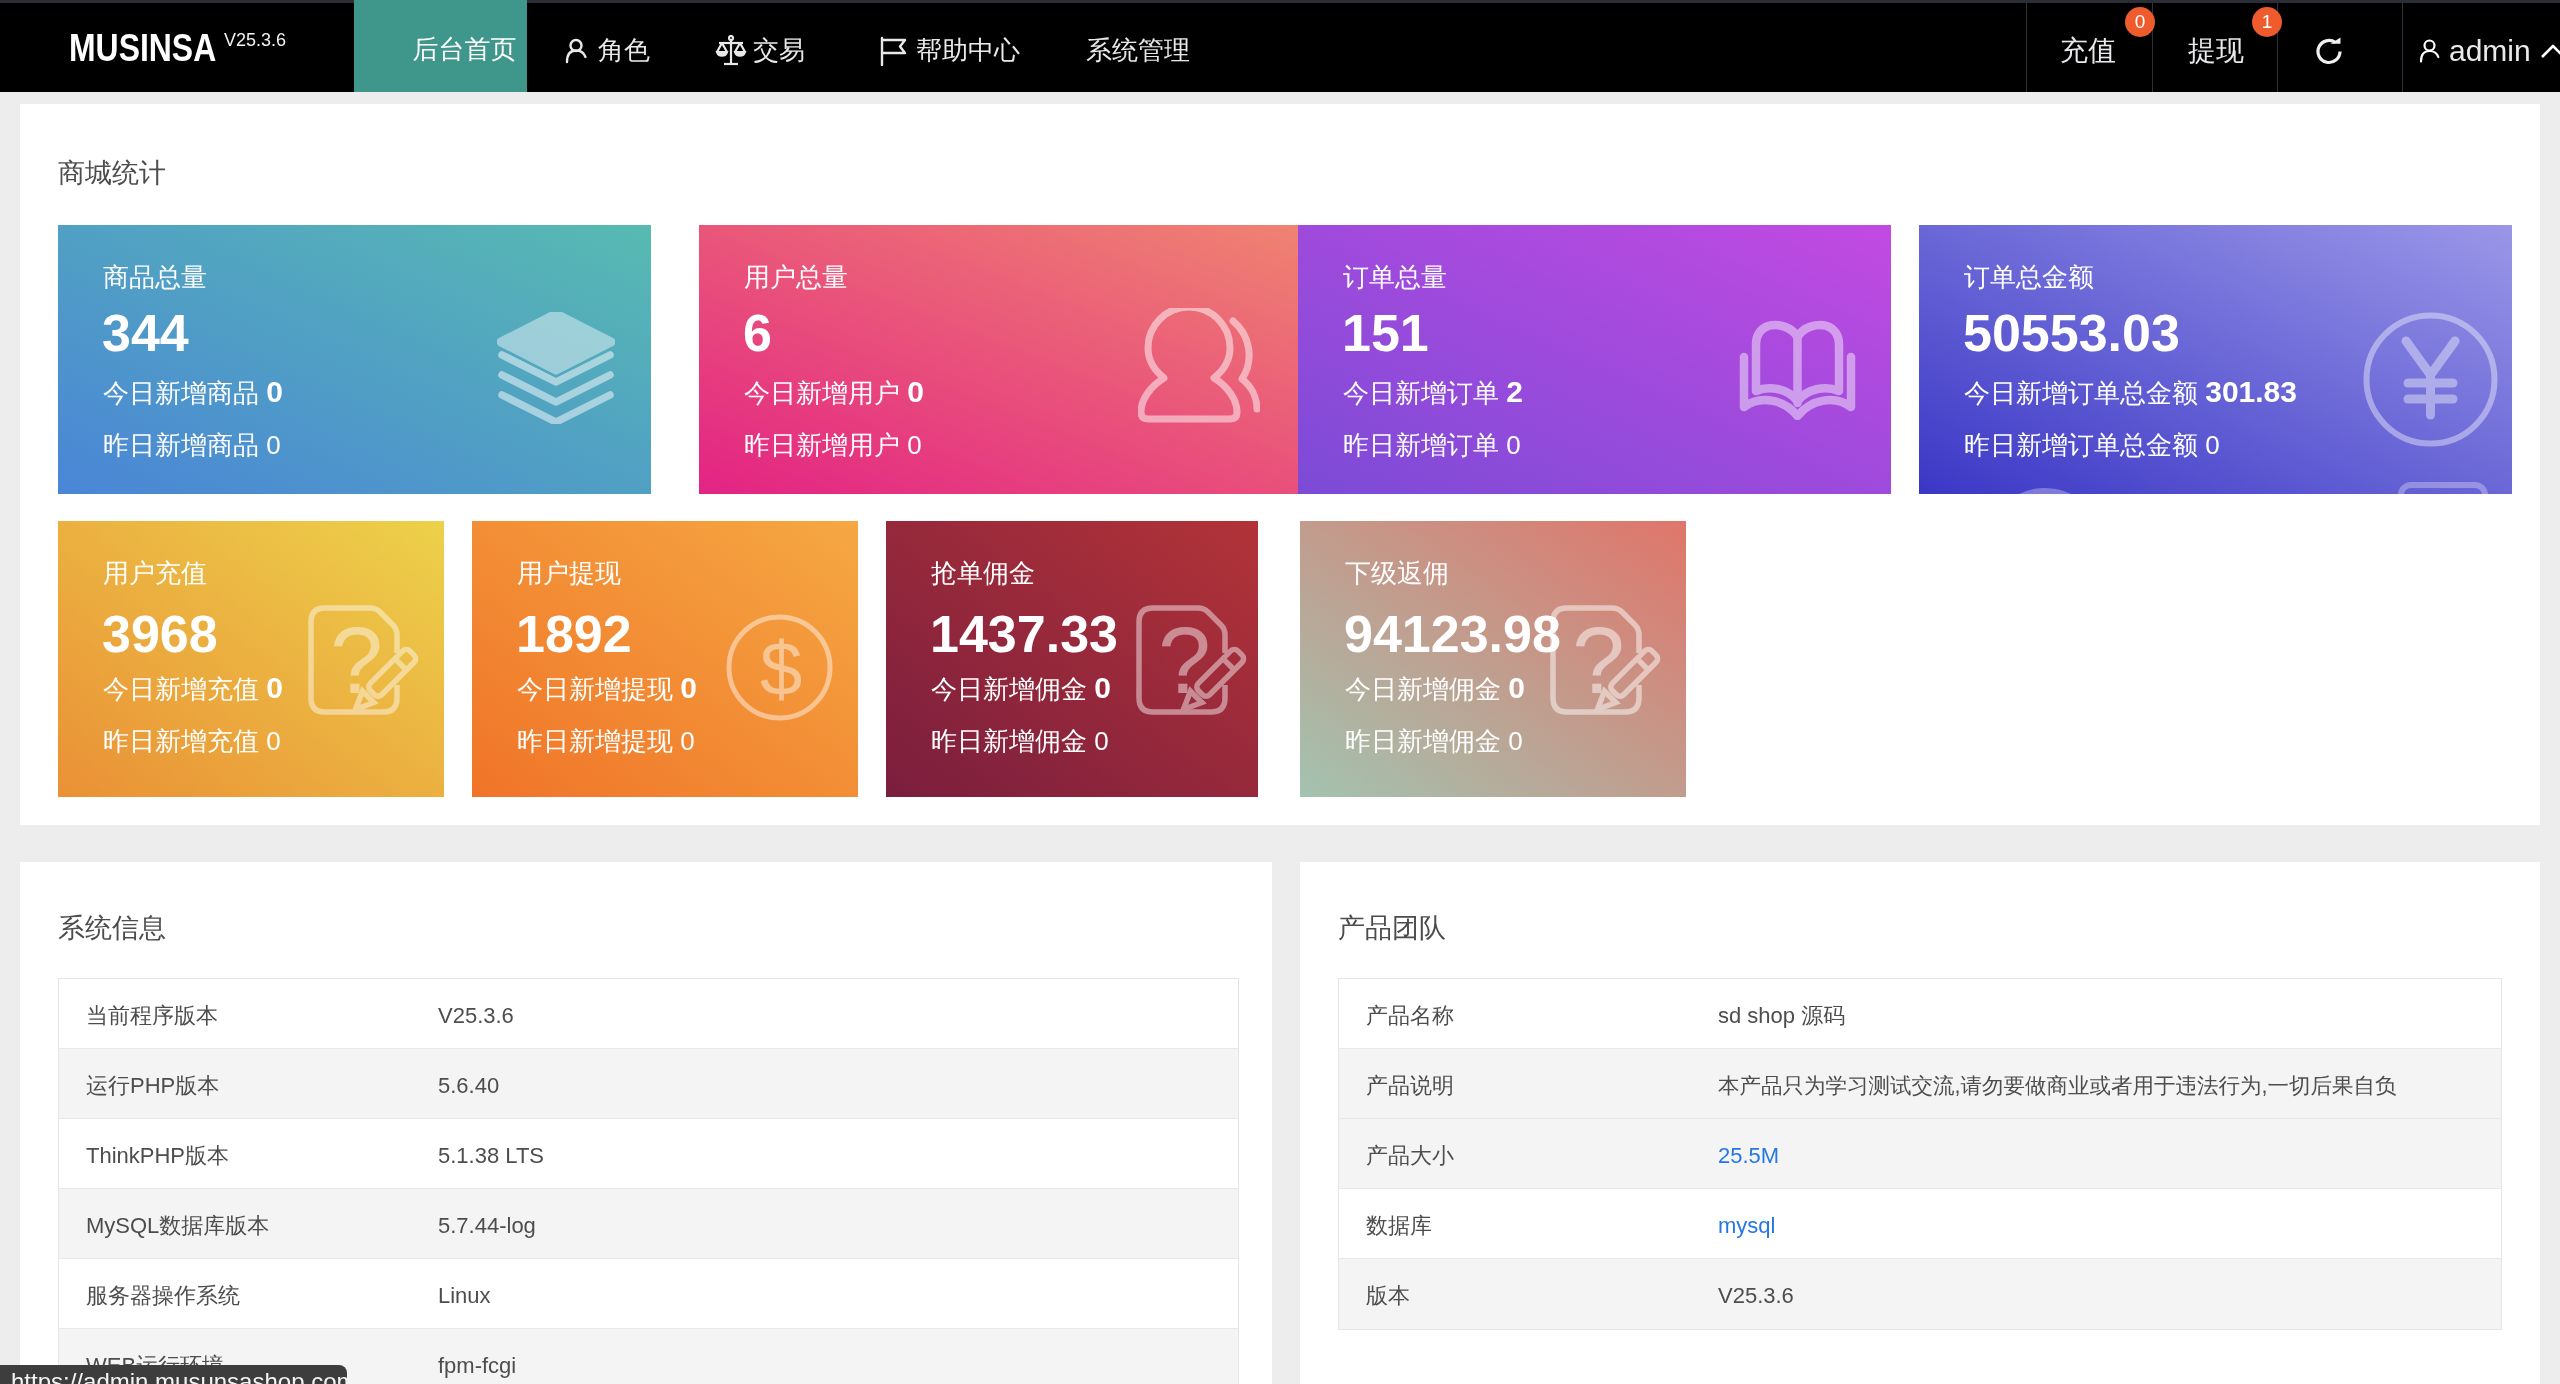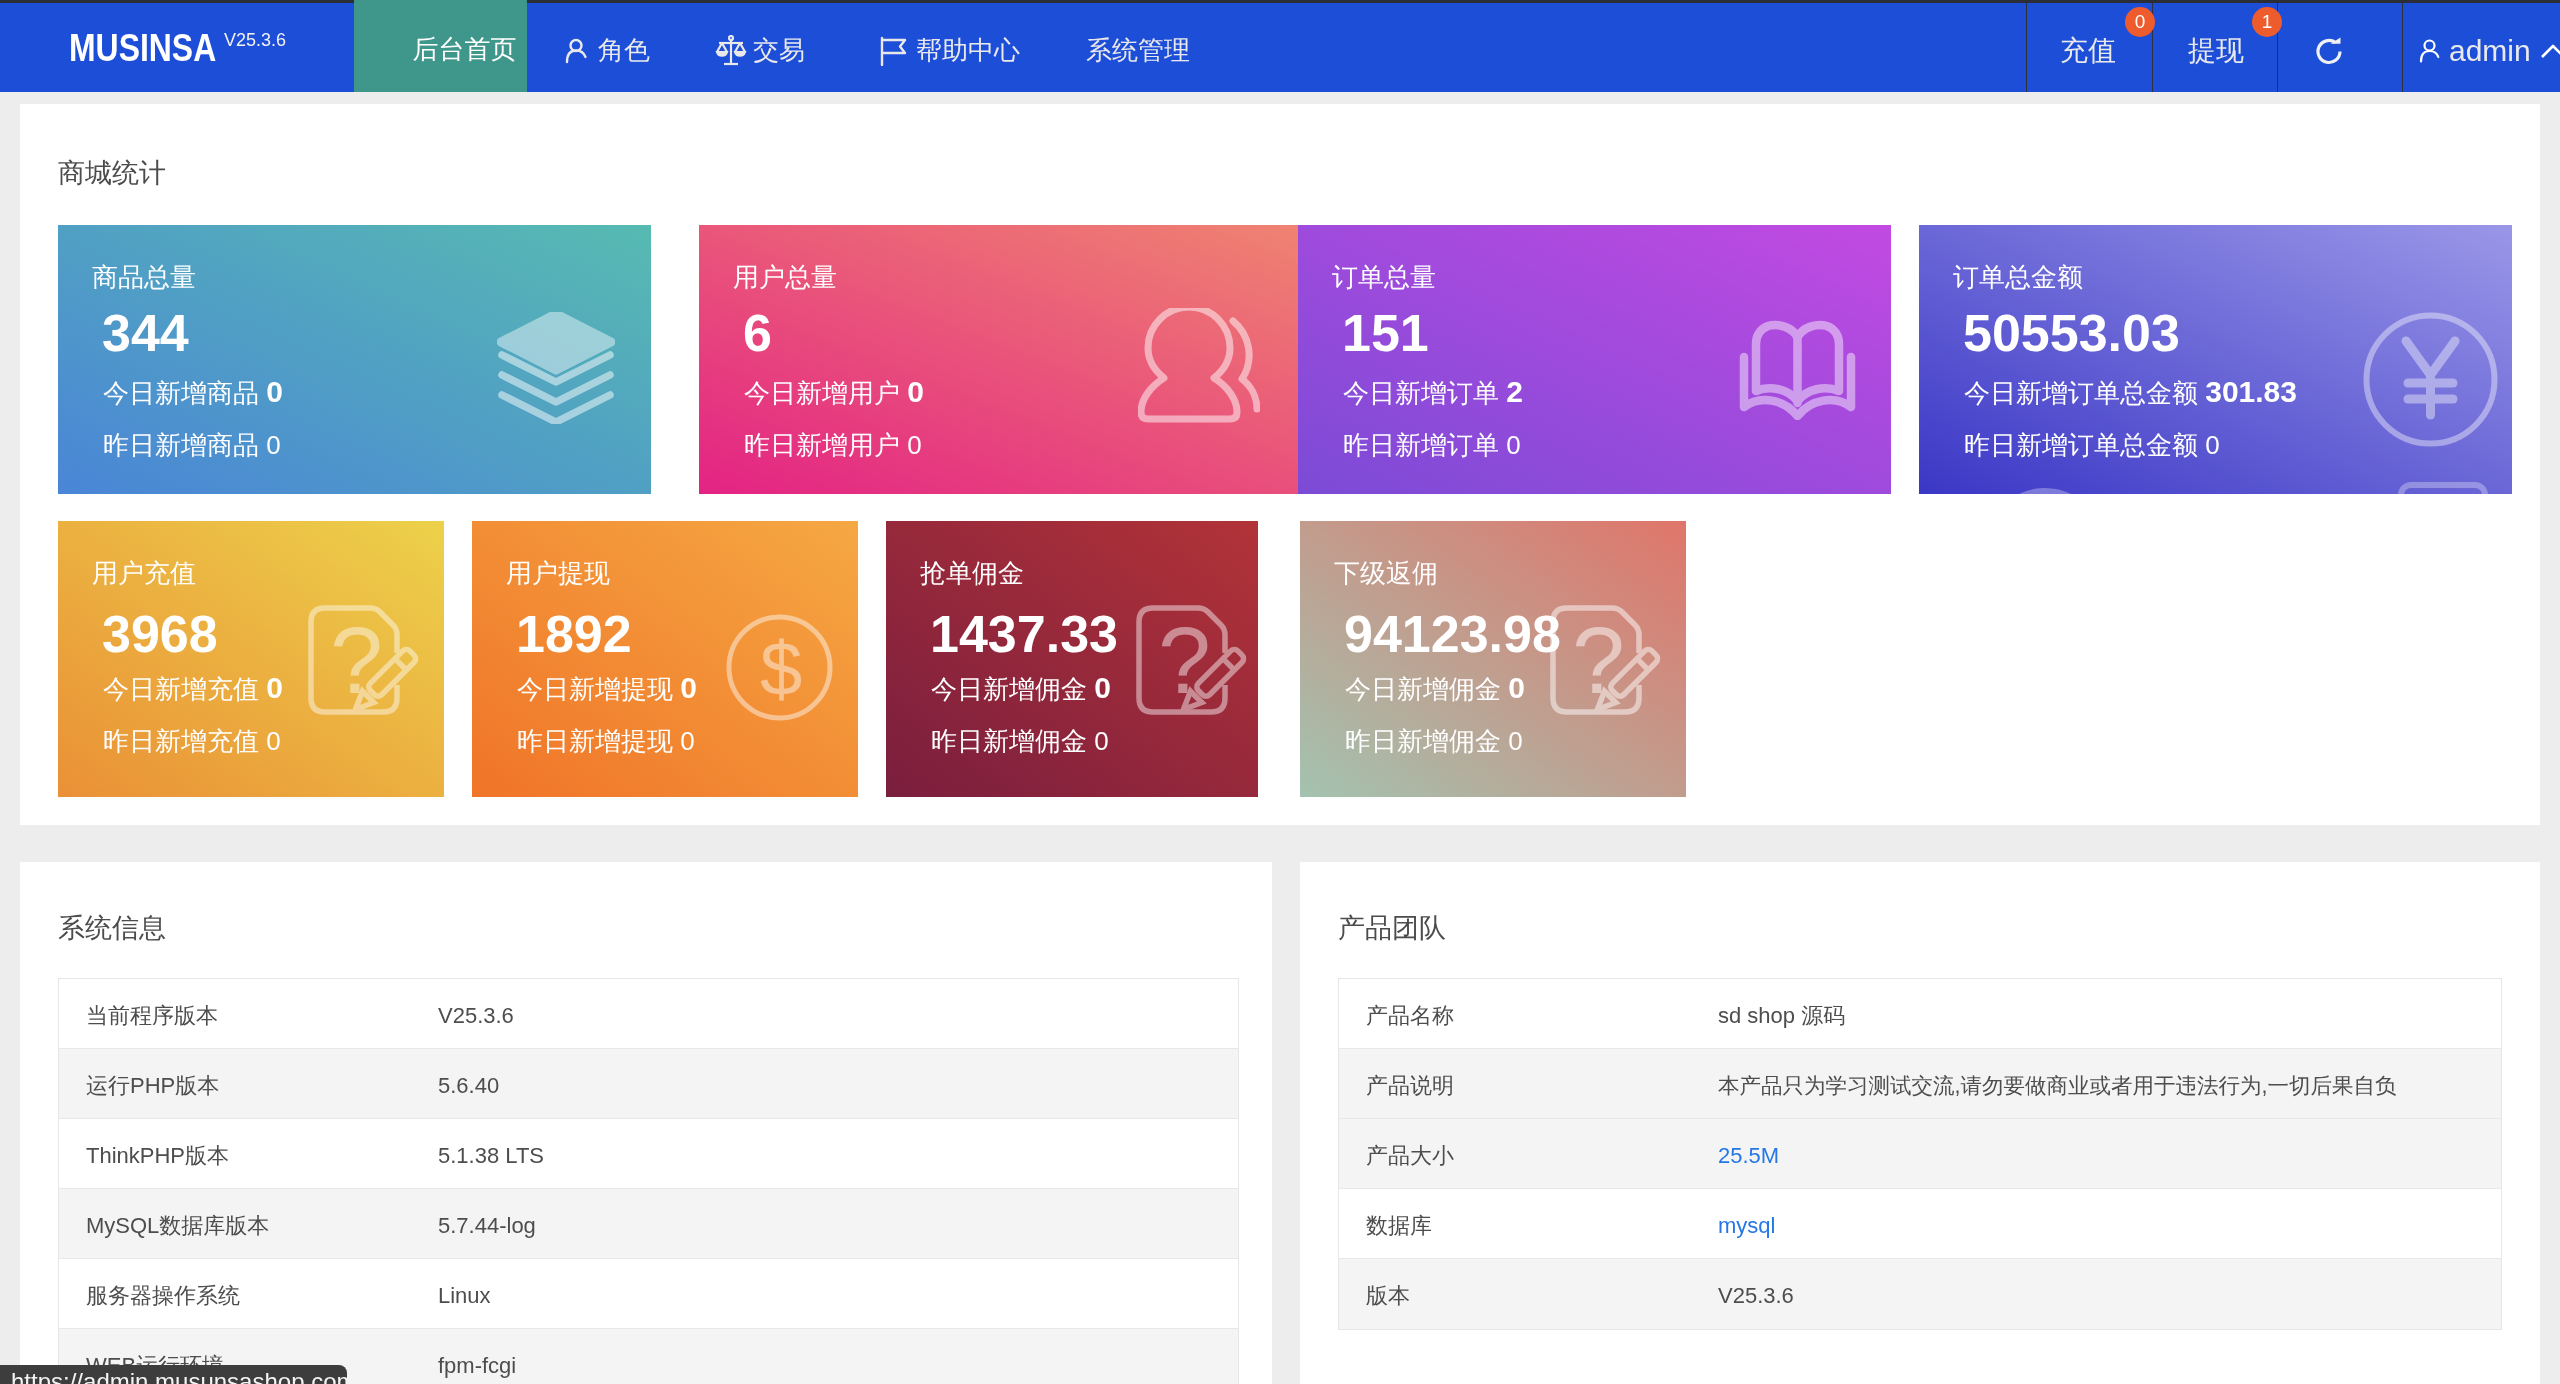--- a/index.html
+++ b/index.html
@@ -1,36 +1,36 @@
 <!DOCTYPE html>
 <html><head>
 <meta charset="utf-8">
 <style>
 * { margin:0; padding:0; box-sizing:border-box; }
 html,body { width:2560px; height:1384px; overflow:hidden; }
 body { position:relative; font-family:"Liberation Sans",sans-serif; background:#ededee; }
 
 
-#hdr { position:absolute; left:0; top:0; width:2560px; height:92px; background:#1d4ed8; border-top:3px solid #2b2e37; }
+#hdr { position:absolute; left:0; top:0; width:2560px; height:92px; background:#000000; border-top:3px solid #2b2e37; }
 #logo { position:absolute; left:69px; top:26px; font-size:38px; line-height:38px; font-weight:bold; color:#fff; transform:scaleX(0.84); transform-origin:0 0; }
 #ver { position:absolute; left:224px; top:28px; font-size:18px; line-height:18px; color:#f2f2f2; }
 .navtab { position:absolute; top:0; height:92px; line-height:99px; text-align:center; color:#ebebee; font-size:26px; }
 #tab-active { left:354px; width:173px; background:#3f968a; color:#fff;padding-left:48px; }
 .nitem { position:absolute; top:0; height:92px; padding-top:9px; display:flex; align-items:center; color:#e9e9ec; font-size:26px; }
 .nitem svg { margin-right:5px; }
 .vsep { position:absolute; top:3px; width:1px; height:89px; background:#2d313b; }
 .badge { position:absolute; width:30px; height:30px; border-radius:50%; background:#ee5b2d; color:#fff; font-size:19px; text-align:center; line-height:30px; }
 
 
 .panel { position:absolute; background:#fff; }
 .ptitle { position:absolute; font-size:27px; line-height:27px; color:#4c4c4c; }
 
 
 .card { position:absolute; color:#fff; }
-.card .t { position:absolute; left:34px; top:39px; font-size:26px; line-height:26px; }
+.card .t { position:absolute; left:45px; top:39px; font-size:26px; line-height:26px; }
 .card .n { position:absolute; left:44px; top:82px; font-size:52px; line-height:52px; font-weight:bold; }
 .card .l3 { position:absolute; left:45px; top:154px; font-size:26px; line-height:26px; }
 .card .l4 { position:absolute; left:45px; top:207px; font-size:26px; line-height:26px; }
 .card b.v { font-size:30px; font-weight:bold; }
 .cico { position:absolute; }
 
 
 .tbl { position:absolute; border:1px solid #e6e6e6; background:#fff; }
 .row { position:relative; width:100%; height:70px; border-bottom:1px solid #e8e8e8; }
 .row:last-child { border-bottom:none; }

